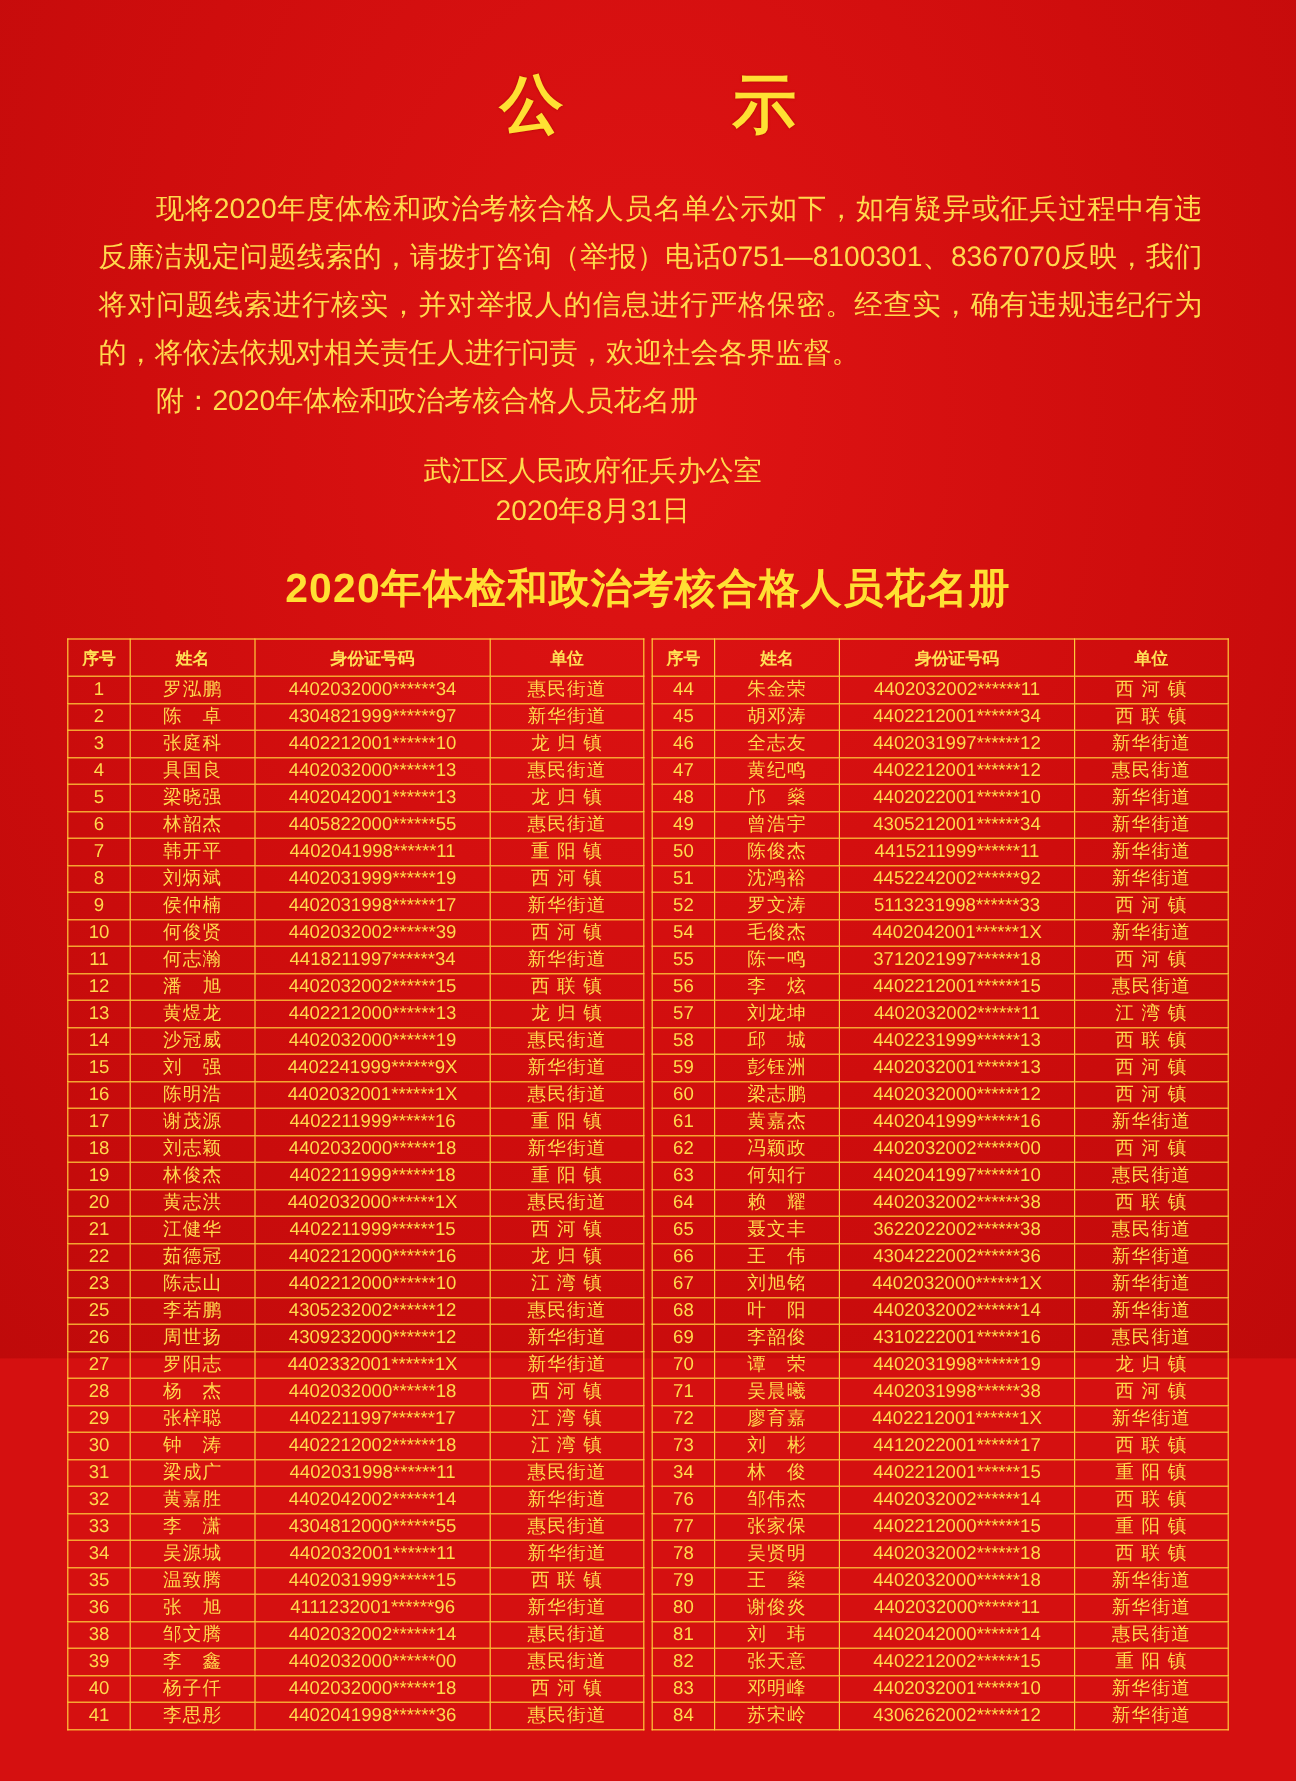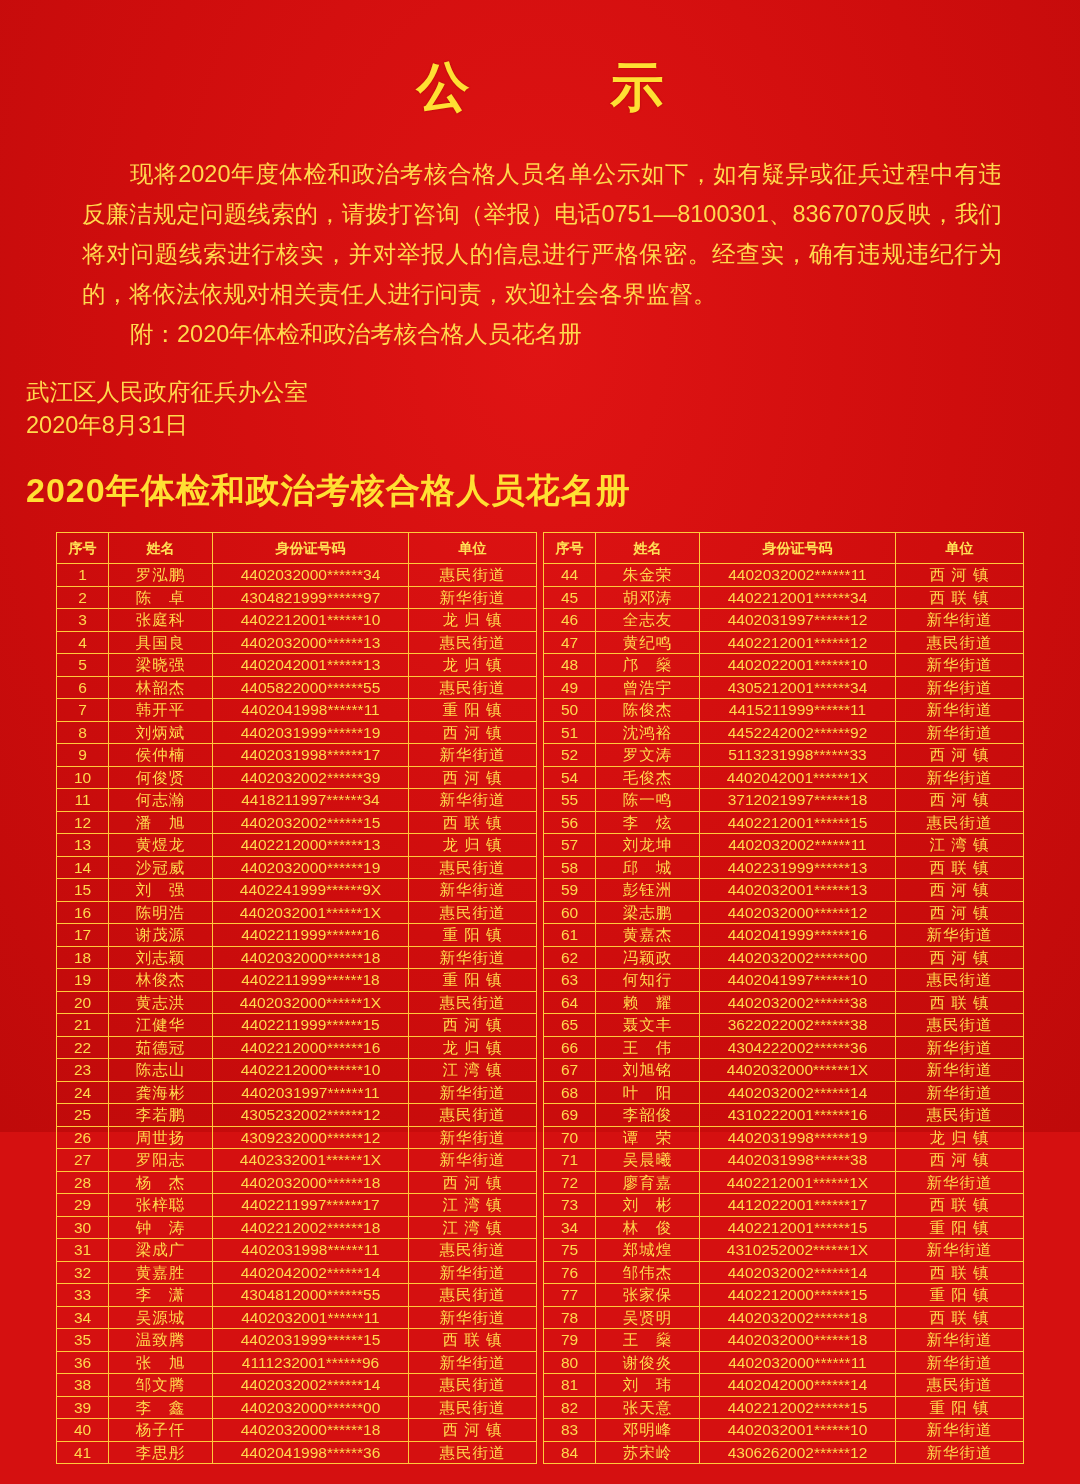--- a/index.html
+++ b/index.html
@@ -35,28 +35,28 @@
     line-height:40px;
     color:#ffd94d;
     padding:0 52px 0 56px;
     text-align:justify;
   }
   .intro p{margin:0;}
   .indent{text-indent:48px;}
   .attach{margin-top:6px;text-indent:48px;}
   .signature{
     margin-top:22px;
-    text-align:left;
+    text-align:center;
     padding-right:92px;
     font-size:23.5px;
     line-height:33px;
     color:#ffd94d;
   }
   .roster-title{
-    text-align:left;
+    text-align:center;
     font-size:34px;
     font-weight:bold;
     color:#ffe033;
     margin-top:26px;
     letter-spacing:1px;
   }
   .tables{
     display:flex;
     justify-content:space-between;
     margin-top:18px;
@@ -261,26 +261,20 @@
             <td class="id">4402212000******16</td>
             <td class="unit">龙 归 镇</td>
           </tr>
           <tr>
             <td class="idx">23</td>
             <td class="name">陈志山</td>
             <td class="id">4402212000******10</td>
             <td class="unit">江 湾 镇</td>
           </tr>
           <tr>
-            <td class="idx">24</td>
-            <td class="name">龚海彬</td>
-            <td class="id">4402031997******11</td>
-            <td class="unit">新华街道</td>
-          </tr>
-          <tr>
             <td class="idx">25</td>
             <td class="name">李若鹏</td>
             <td class="id">4305232002******12</td>
             <td class="unit">惠民街道</td>
           </tr>
           <tr>
             <td class="idx">26</td>
             <td class="name">周世扬</td>
             <td class="id">4309232000******12</td>
             <td class="unit">新华街道</td>
@@ -562,26 +556,20 @@
             <td class="id">4412022001******17</td>
             <td class="unit">西 联 镇</td>
           </tr>
           <tr>
             <td class="idx">34</td>
             <td class="name">林　俊</td>
             <td class="id">4402212001******15</td>
             <td class="unit">重 阳 镇</td>
           </tr>
           <tr>
-            <td class="idx">75</td>
-            <td class="name">郑城煌</td>
-            <td class="id">4310252002******1X</td>
-            <td class="unit">新华街道</td>
-          </tr>
-          <tr>
             <td class="idx">76</td>
             <td class="name">邹伟杰</td>
             <td class="id">4402032002******14</td>
             <td class="unit">西 联 镇</td>
           </tr>
           <tr>
             <td class="idx">77</td>
             <td class="name">张家保</td>
             <td class="id">4402212000******15</td>
             <td class="unit">重 阳 镇</td>

